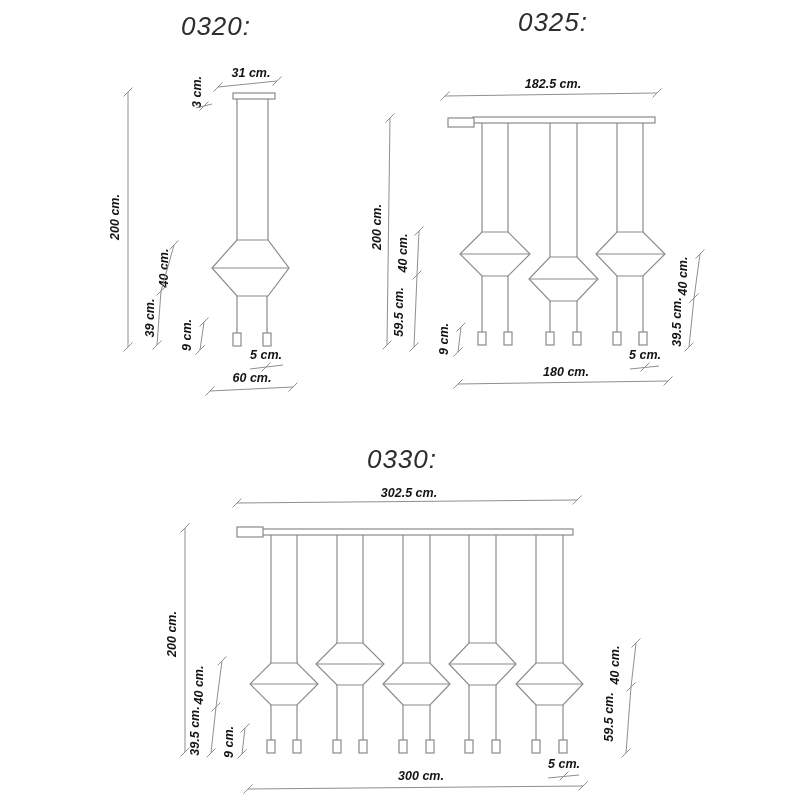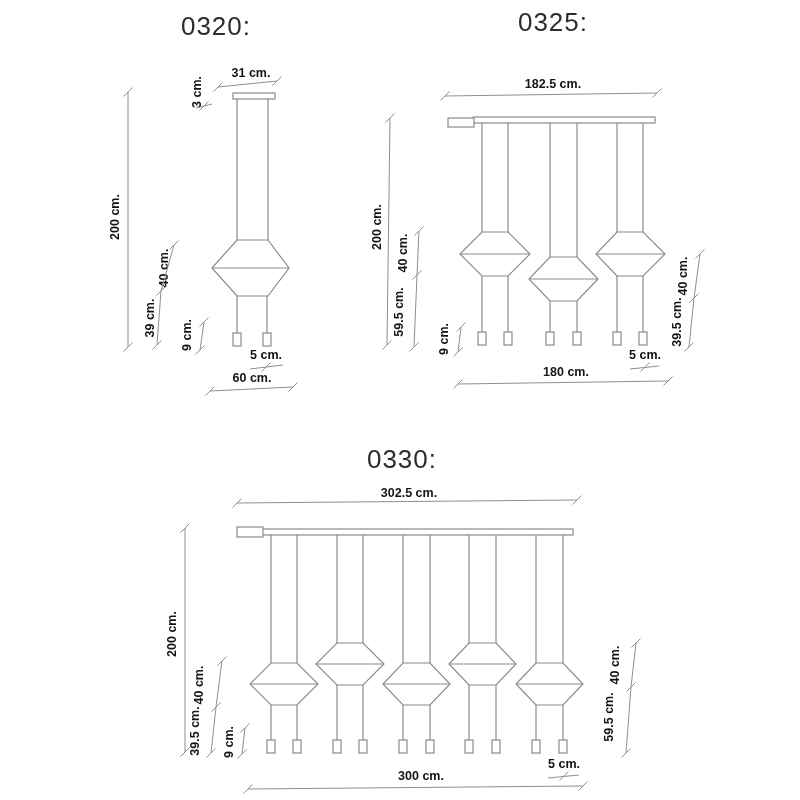--- a/index.html
+++ b/index.html
@@ -1,16 +1,16 @@
 <!DOCTYPE html>
 <html><head>
 <meta charset="utf-8">
 <style>
   html,body{margin:0;padding:0;background:#ffffff;}
-  #page{position:relative;width:800px;height:800px;background:#fff;overflow:hidden;}
+  #page{position:relative;width:800px;height:800px;background:#fff;overflow:hidden;font-style:italic;}
   svg{display:block;}
   .model-number-title{font-family:"Liberation Sans",sans-serif;font-size:26px;letter-spacing:1px;fill:#2d2d2d;text-anchor:middle;}
   .dimension-label{font-family:"Liberation Sans",sans-serif;font-size:12.5px;font-weight:bold;fill:#141414;text-anchor:middle;}
   .lamp{stroke:#8a8a8a;stroke-width:1.2;fill:none;}
   .lamp-filled{stroke:#8a8a8a;stroke-width:1.2;fill:#ffffff;}
   .dimension-line{stroke:#8f8f8f;stroke-width:1;fill:none;}
   .dimension-tick{stroke:#8f8f8f;stroke-width:1;}
 </style>
 </head>
 <body>

